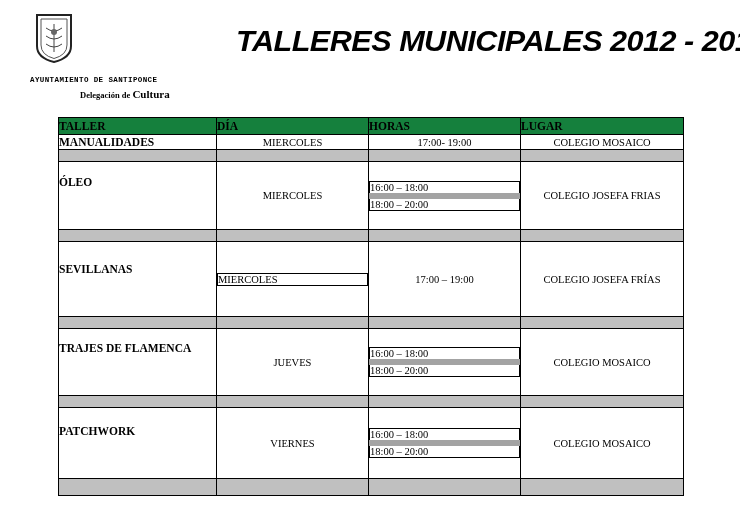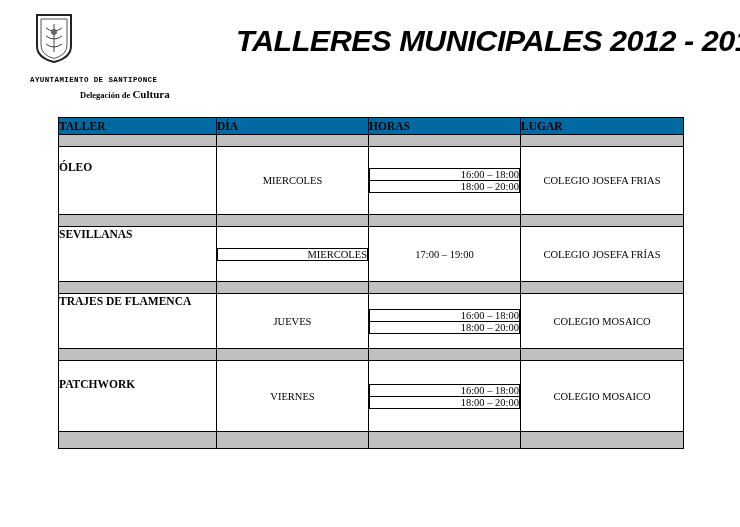--- a/index.html
+++ b/index.html
@@ -85,21 +85,21 @@
     border: 1px solid #000;
     padding: 0;
     vertical-align: middle;
   }
   .col-taller { width: 158px; }
   .col-dia    { width: 152px; }
   .col-horas  { width: 152px; }
   .col-lugar  { width: 163px; }
 
   thead th {
-    background: #0369a1;
+    background: #15803d;
     text-align: left;
     font-weight: bold;
     font-size: 11.5px;
     padding: 2px 0 2px 6px;
     height: 16px;
   }
 
   .workshop-name {
     font-weight: bold;
     font-size: 11.5px;
@@ -121,26 +121,26 @@
     height: 16px;
   }
   .nested {
     border-collapse: collapse;
     width: 100%;
     height: 100%;
     table-layout: fixed;
   }
   .nested td {
     border: 0;
-    text-align: right;
+    text-align: left;
     font-size: 10.5px;
     padding: 4px 2px;
   }
   .nested tr + tr td {
-    border-top: 1px solid #a3a3a3;
+    border-top: 6px solid #a3a3a3;
   }
   .nested-wrap { padding: 0; }
 </style>
 </head>
 <body>
 
 <div class="header">
 
   <div class="crest">
     <svg width="40" height="52" viewBox="0 0 40 52">
@@ -175,20 +175,26 @@
     <thead>
       <tr>
         <th>TALLER</th>
         <th>DÍA</th>
         <th>HORAS</th>
         <th>LUGAR</th>
       </tr>
     </thead>
     <tbody>
 
+      <tr>
+        <td class="workshop-name">MANUALIDADES</td>
+        <td class="cell-center">MIERCOLES</td>
+        <td class="cell-center">17:00- 19:00</td>
+        <td class="cell-center">COLEGIO MOSAICO</td>
+      </tr>
       <tr class="spacer-row">
         <td></td>
         <td></td>
         <td></td>
         <td></td>
       </tr>
 
       <tr>
         <td class="workshop-name" style="height:54px; vertical-align:top; padding-top:13px;">ÓLEO</td>
         <td class="cell-center">MIERCOLES</td>
@@ -207,42 +213,42 @@
         <td class="cell-center">COLEGIO JOSEFA FRIAS</td>
       </tr>
       <tr class="spacer-row">
         <td></td>
         <td></td>
         <td></td>
         <td></td>
       </tr>
 
       <tr>
-        <td class="workshop-name" style="height:54px; vertical-align:top; padding-top:0;margin-left:31px;">SEVILLANAS</td>
+        <td class="workshop-name" style="height:54px; vertical-align:top; padding-top:20px;margin-left:31px;">SEVILLANAS</td>
         <td class="nested-wrap">
           <table class="nested">
             <tbody>
             <tr>
                   <td>MIERCOLES</td>
                 </tr>
           </tbody>
             </table>
         </td>
         <td class="cell-center">17:00 – 19:00</td>
         <td class="cell-center">COLEGIO JOSEFA FRÍAS</td>
       </tr>
       <tr class="spacer-row">
         <td></td>
         <td></td>
         <td></td>
         <td></td>
       </tr>
 
       <tr>
-        <td class="workshop-name" style="height:54px; vertical-align:top; padding-top:0;">TRAJES DE FLAMENCA</td>
+        <td class="workshop-name" style="height:54px; vertical-align:top; padding-top:12px;">TRAJES DE FLAMENCA</td>
         <td class="cell-center">JUEVES</td>
         <td class="nested-wrap">
           <table class="nested">
             <tbody>
                 <tr>
                   <td>16:00 – 18:00</td>
                 </tr>
             <tr>
                   <td>18:00 – 20:00</td>
                 </tr>

